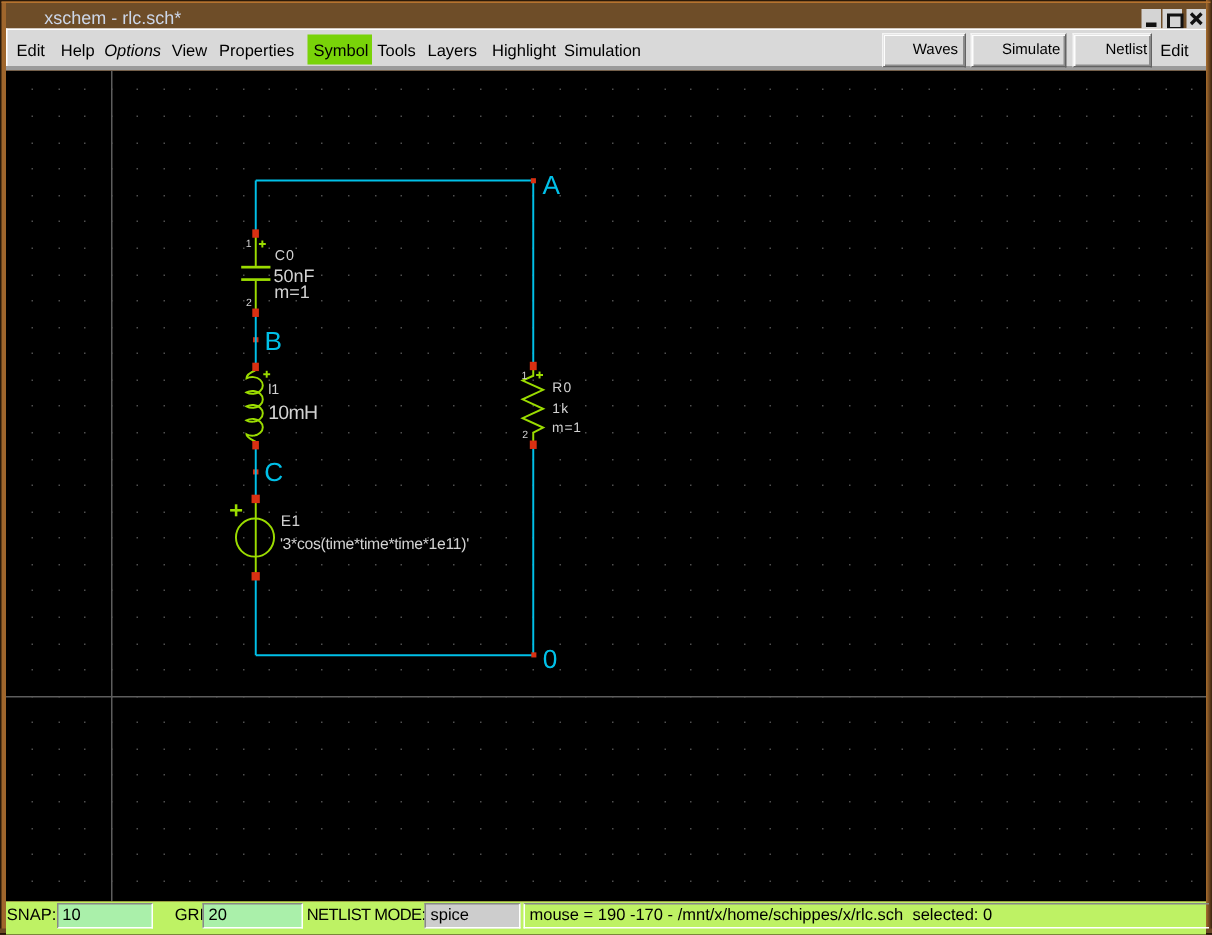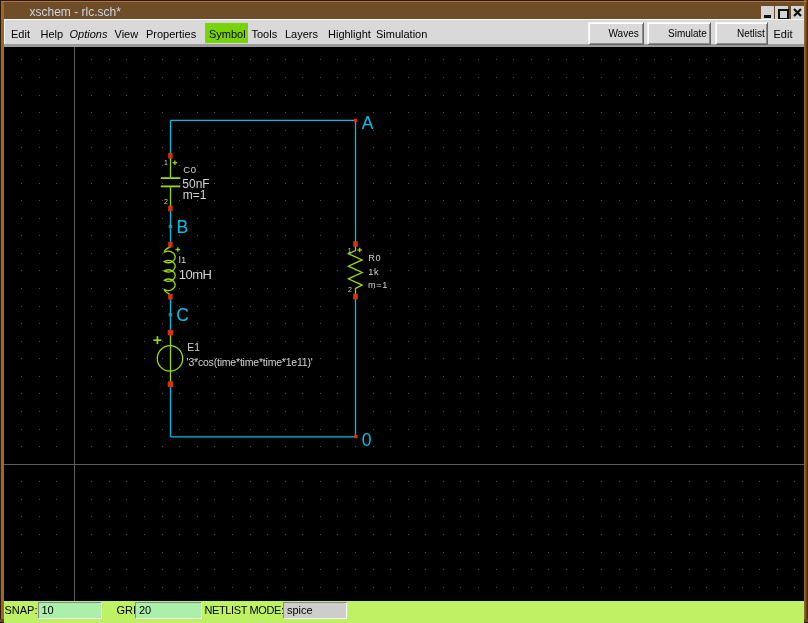--- a/index.html
+++ b/index.html
@@ -163,13 +163,16 @@
     <span class="abs" style="left:3px;top:1px;">10</span>
   </div>
   <span class="abs" style="left:99.5px;top:3px;padding-left:13px;">GRID:</span>
   <div class="abs" style="left:131px;top:1px;width:65px;height:15px;background:#aaf0aa;border-top:1px solid #888;border-left:1px solid #888;border-bottom:1px solid #fff;border-right:1px solid #fff;">
     <span class="abs" style="left:3px;top:1px;">20</span>
   </div>
   <span class="abs" style="left:200.5px;top:3px;letter-spacing:-0.38px;">NETLIST MODE:</span>
   <div class="abs" style="left:279px;top:1px;width:62px;height:15px;background:#cdcdcd;border-top:1px solid #888;border-left:1px solid #888;border-bottom:1px solid #fff;border-right:1px solid #fff;">
     <span class="abs" style="left:3px;top:1px;">spice</span>
   </div>
+  <div class="abs" style="left:344.5px;top:1px;width:456px;height:15px;border-top:1px solid #888;border-left:1px solid #fff;border-bottom:1px solid #fff;">
+    <span class="abs" style="left:3.5px;top:1px;">mouse = 190 -170 - /mnt/x/home/schippes/x/rlc.sch&nbsp; selected: 0</span>
+  </div>
 </div>
 
 </body></html>

